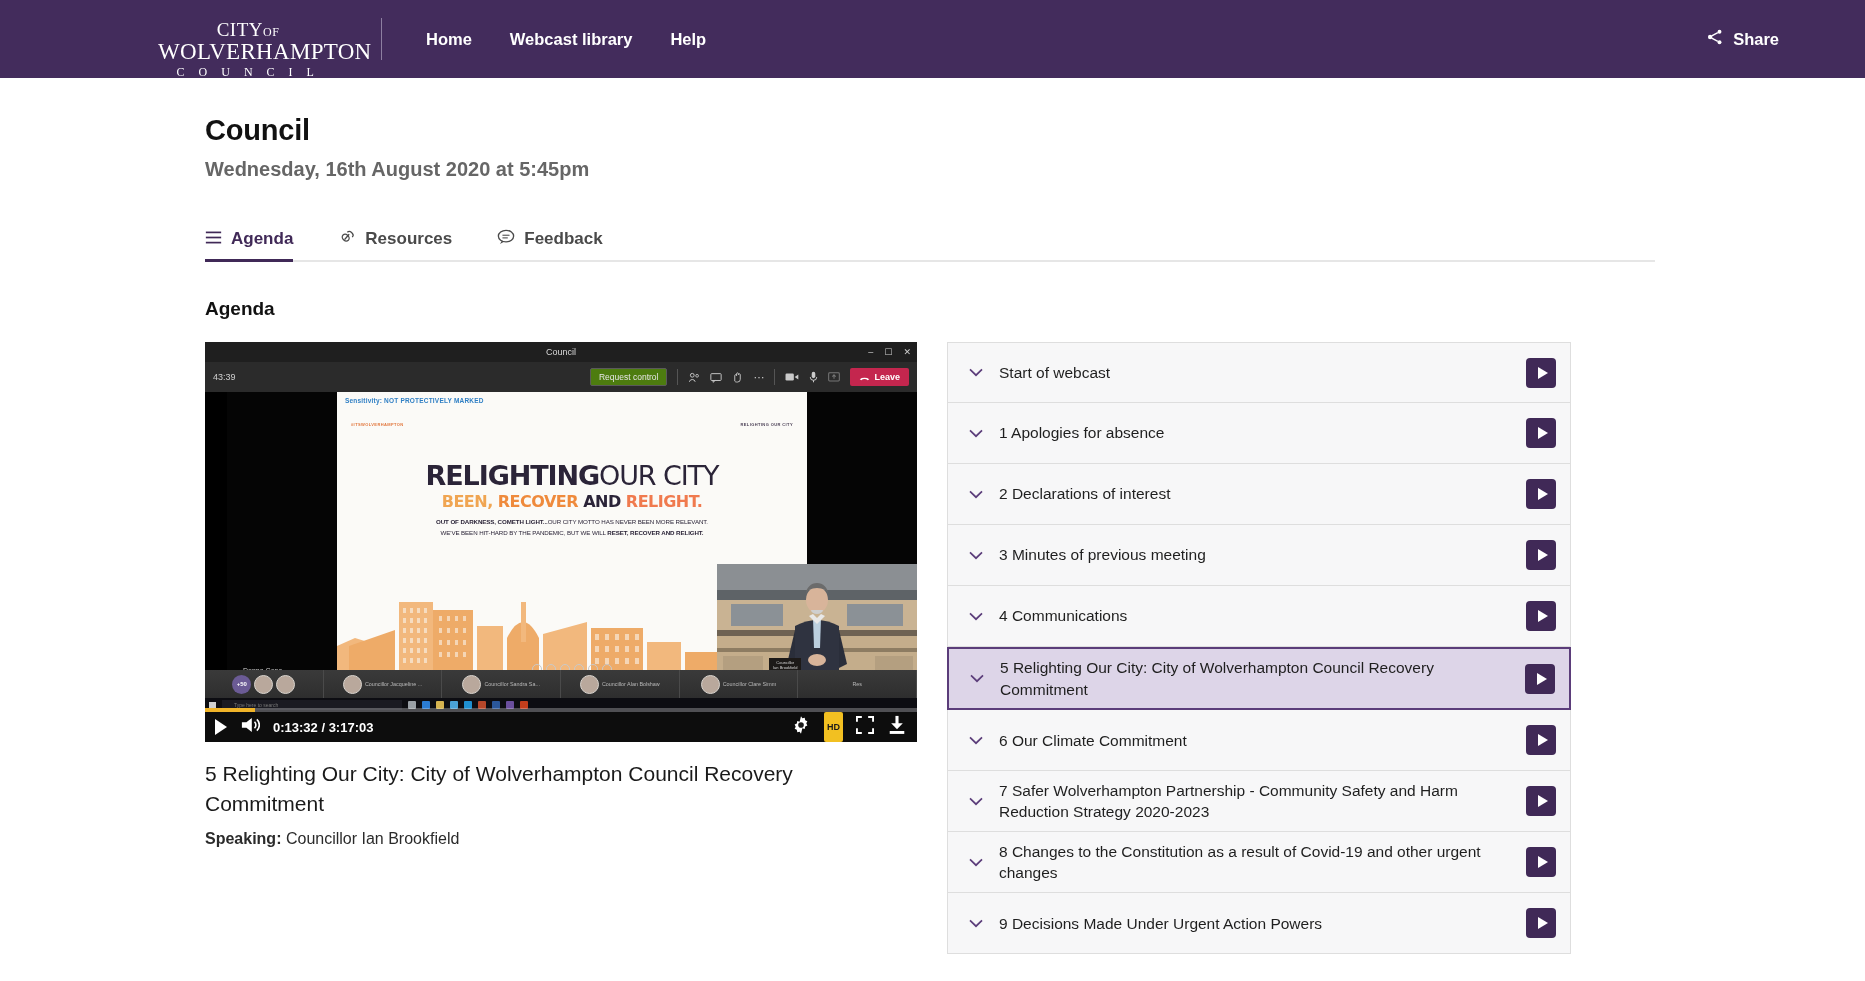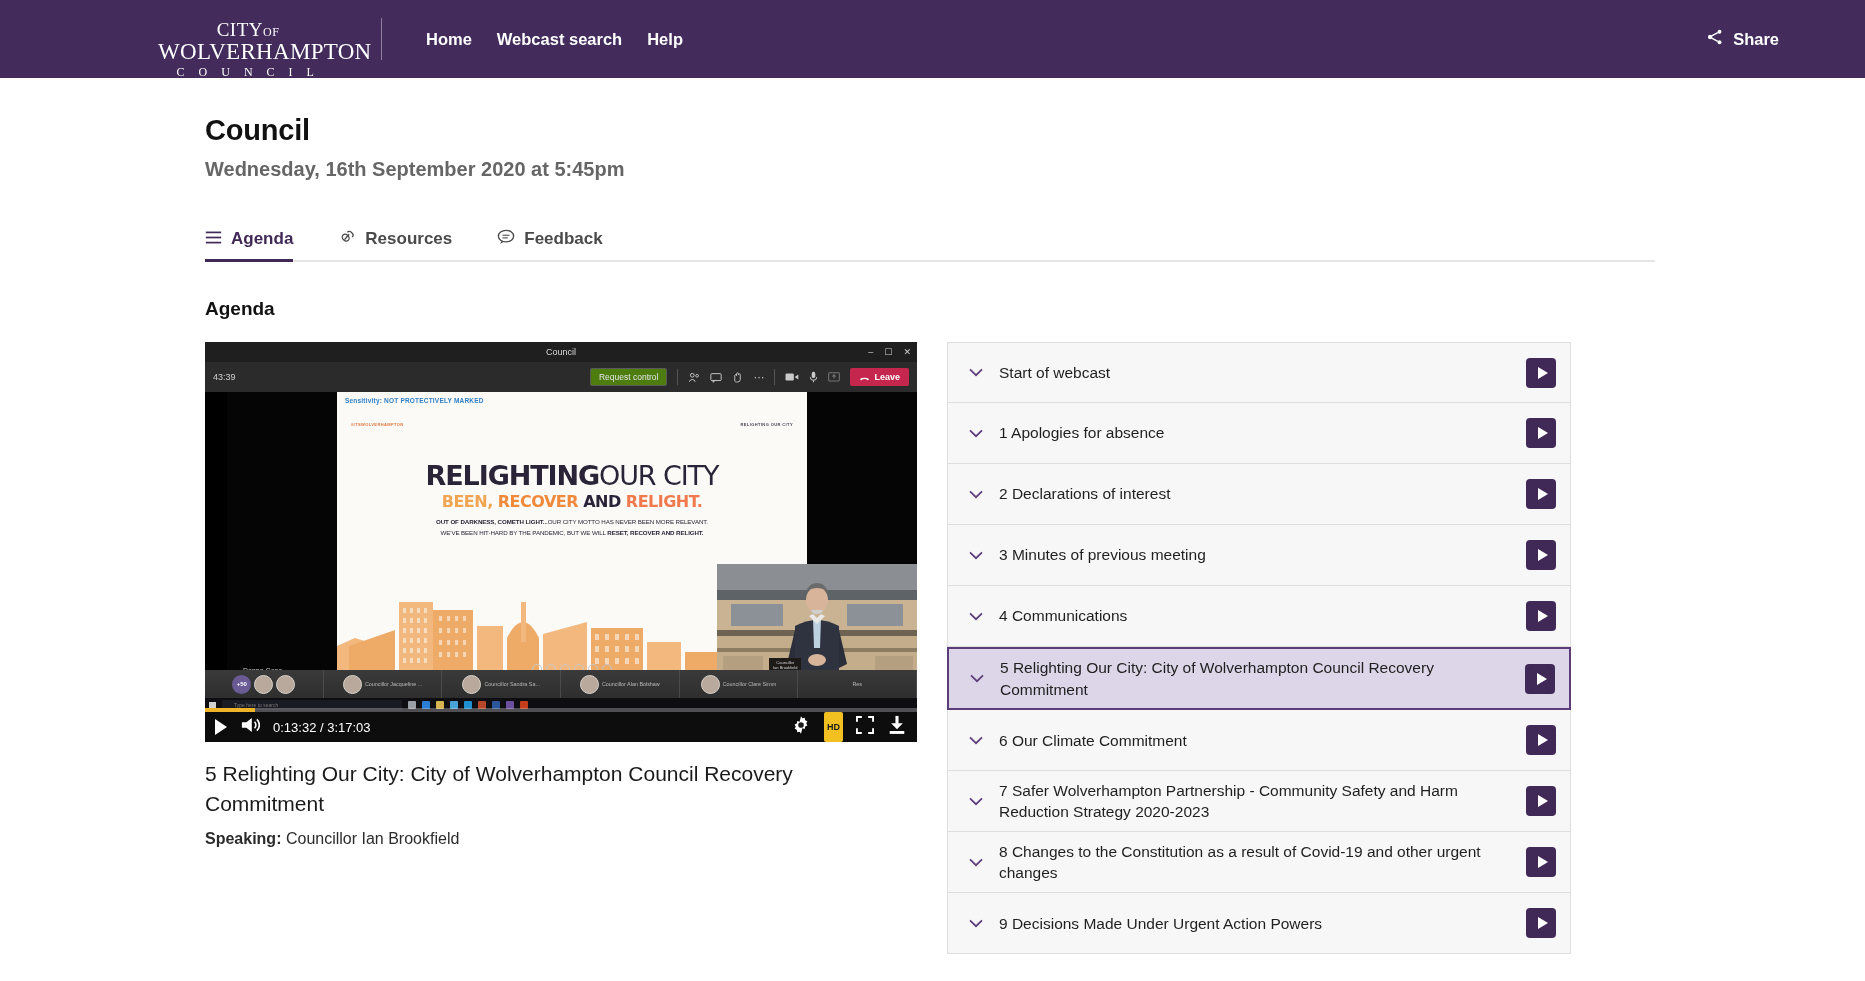--- a/index.html
+++ b/index.html
@@ -29,21 +29,21 @@
   }
   .logo-l1 { font-size: 19px; letter-spacing: 0.5px; }
   .logo-l1 .sm { font-size: 12px; }
   .logo-l2 { font-size: 23px; letter-spacing: 0.3px; margin-top: 1px; }
   .logo-l3 { font-size: 12px; letter-spacing: 5.5px; margin-top: 3px; }
   .logo-divider {
     width: 1px; height: 42px; background: #8d7fa0;
     margin-left: 43px;
   }
   .nav {
-    display: flex; align-items: center; gap: 25px;
+    display: flex; align-items: center; gap: 38px;
     margin-left: 44px;
   }
   .nav-item {
     color: #ffffff; font-size: 16.5px; font-weight: bold;
     text-decoration: none; cursor: pointer; white-space: nowrap;
   }
   .header-right {
     position: absolute; right: 0; top: 0; height: 78px;
     display: flex; align-items: center;
   }
@@ -256,21 +256,21 @@
     background: rgba(255,255,255,0.28);
   }
   .pl-progress .fill {
     height: 100%; width: 7%; background: #f0b429;
   }
   .pl-play {
     width: 0; height: 0; border-left: 12px solid #fff;
     border-top: 8px solid transparent; border-bottom: 8px solid transparent;
     cursor: pointer;
   }
-  .pl-time { color: #fff; font-size: 13px; font-weight: normal; }
+  .pl-time { color: #fff; font-size: 13px; font-weight: bold; }
   .pl-spacer { flex: 1; }
   .pl-hd {
     background: #f2c021; color: #1a1a1a; font-size: 9px; font-weight: bold;
     padding: 10px 3px; border-radius: 2px;
   }
 
   
   .vid-title {
     font-size: 21px; color: #1a1a1a; line-height: 1.45;
     margin-top: 17px; width: 690px;
@@ -311,21 +311,21 @@
 
 <div class="header">
   <div class="logo-block">
     <div class="logo-l1"><span>CITY</span><span class="sm">OF</span></div>
     <div class="logo-l2">WOLVERHAMPTON</div>
     <div class="logo-l3">C O U N C I L</div>
   </div>
   <div class="logo-divider"></div>
   <div class="nav">
     <a class="nav-item">Home</a>
-    <a class="nav-item">Webcast search</a>
+    <a class="nav-item">Webcast library</a>
     <a class="nav-item">Help</a>
   </div>
   <div class="header-right">
     <div class="share-btn">
       <span>
         <svg width="18" height="18" viewBox="0 0 24 24">
             <circle cx="18" cy="5" r="2.6" fill="#fff"></circle>
             <circle cx="18" cy="19" r="2.6" fill="#fff"></circle>
             <circle cx="5.5" cy="12" r="2.9" fill="#fff"></circle>
             <line x1="7.6" y1="10.6" x2="15.8" y2="6.2" stroke="#fff" stroke-width="1.9"></line>
@@ -333,21 +333,21 @@
           </svg>
       </span>
       <span class="share-label">Share</span>
     </div>
   </div>
 </div>
 
 <div class="page">
 
   <div class="page-title">Council</div>
-  <div class="page-subtitle">Wednesday, 16th September 2020 at 5:45pm</div>
+  <div class="page-subtitle">Wednesday, 16th August 2020 at 5:45pm</div>
 
   <div class="tabs">
     <div class="tab active">
       <span>
         <svg width="17" height="15" viewBox="0 0 20 16">
             <line x1="1" y1="2" x2="19" y2="2" stroke="#402957" stroke-width="2"></line>
             <line x1="1" y1="8" x2="19" y2="8" stroke="#402957" stroke-width="2"></line>
             <line x1="1" y1="14" x2="19" y2="14" stroke="#402957" stroke-width="2"></line>
           </svg>
       </span>

